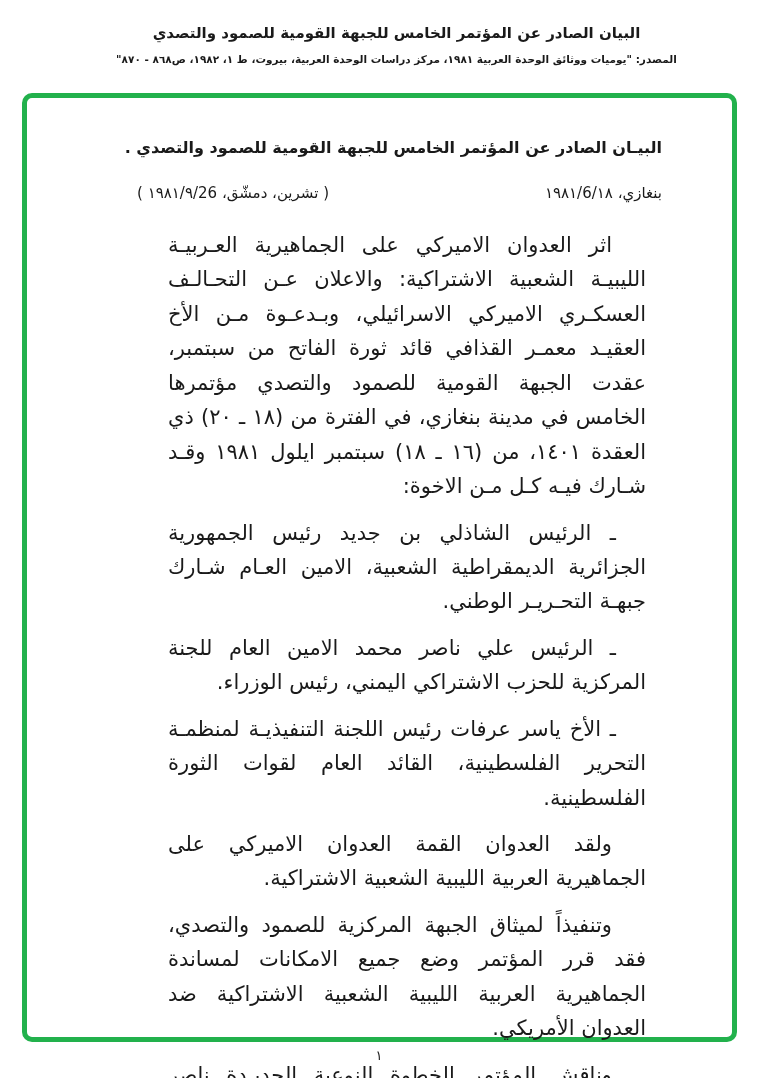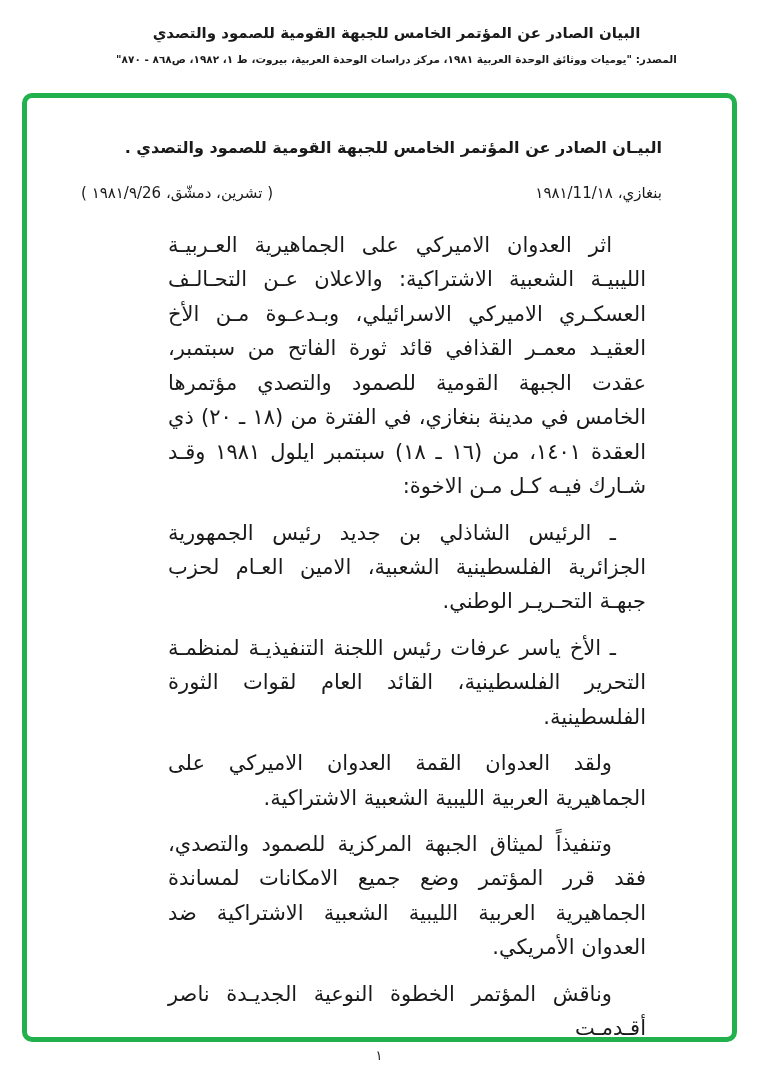--- a/index.html
+++ b/index.html
@@ -37,21 +37,21 @@
   .doc-frame {
     position: absolute;
     left: 22px;
     top: 93px;
     width: 715px;
     height: 949px;
     box-sizing: border-box;
     border: 5px solid #22b14c;
     border-radius: 10px;
     direction: rtl;
-    padding: 40px 70px 0 54px;
+    padding: 40px 70px 0 110px;
   }
   .doc-title {
     font-size: 16px;
     font-weight: bold;
     text-align: right;
     white-space: nowrap;
   }
   .dateline {
     margin-top: 27px;
     display: flex;
@@ -89,28 +89,29 @@
 
 <header class="page-header">
   <div class="main-title">البيان الصادر عن المؤتمر الخامس للجبهة القومية للصمود والتصدي</div>
   <div class="source-line">المصدر:  "يوميات ووثائق الوحدة العربية ١٩٨١، مركز دراسات الوحدة العربية، بيروت، ط ١، ١٩٨٢، ص٨٦٨ - ٨٧٠"</div>
 </header>
 
 <section class="doc-frame">
   <div class="doc-title">البيـان الصادر عن المؤتمر الخامس للجبهة القومية للصمود والتصدي .</div>
 
   <div class="dateline">
-    <span>بنغازي،  ١٩٨١/11/١٨</span>
+    <span>بنغازي،  ١٩٨١/6/١٨</span>
     <span>( تشرين، دمشّق،  ١٩٨١/٩/26 )</span>
   </div>
 
   <div class="doc-body">
     <p>اثر العدوان الاميركي على الجماهيرية العـربيـة الليبيـة الشعبية الاشتراكية: والاعلان عـن التحـالـف العسكـري الاميركي الاسرائيلي، وبـدعـوة مـن الأخ العقيـد معمـر القذافي قائد ثورة الفاتح من سبتمبر، عقدت الجبهة القومية للصمود والتصدي مؤتمرها الخامس في مدينة بنغازي، في الفترة من (١٨ ـ ٢٠) ذي العقدة ١٤٠١، من (١٦ ـ ١٨) سبتمبر ايلول ١٩٨١ وقـد شـارك فيـه كـل مـن الاخوة:</p>
 
-    <p class="participant">ـ  الرئيس الشاذلي بن جديد رئيس الجمهورية الجزائرية الفلسطينية الشعبية، الامين العـام لحزب جبهـة التحـريـر الوطني.</p>
+    <p class="participant">ـ  الرئيس الشاذلي بن جديد رئيس الجمهورية الجزائرية الديمقراطية الشعبية، الامين العـام شـارك جبهـة التحـريـر الوطني.</p>
+    <p class="participant">ـ  الرئيس علي ناصر محمد الامين العام للجنة المركزية للحزب الاشتراكي اليمني، رئيس الوزراء.</p>
     <p class="participant">ـ  الأخ ياسر عرفات رئيس اللجنة التنفيذيـة لمنظمـة التحرير الفلسطينية، القائد العام لقوات الثورة الفلسطينية.</p>
 
     <p>ولقد العدوان القمة العدوان الاميركي على الجماهيرية العربية الليبية الشعبية الاشتراكية.</p>
     <p>وتنفيذاً لميثاق الجبهة المركزية للصمود والتصدي، فقد قرر المؤتمر وضع جميع الامكانات لمساندة الجماهيرية العربية الليبية الشعبية الاشتراكية ضد العدوان الأمريكي.</p>
     <p>وناقش المؤتمر الخطوة النوعية الجديـدة ناصر أقـدمـت</p>
   </div>
 </section>
 
 <footer class="page-number">١</footer>
 

